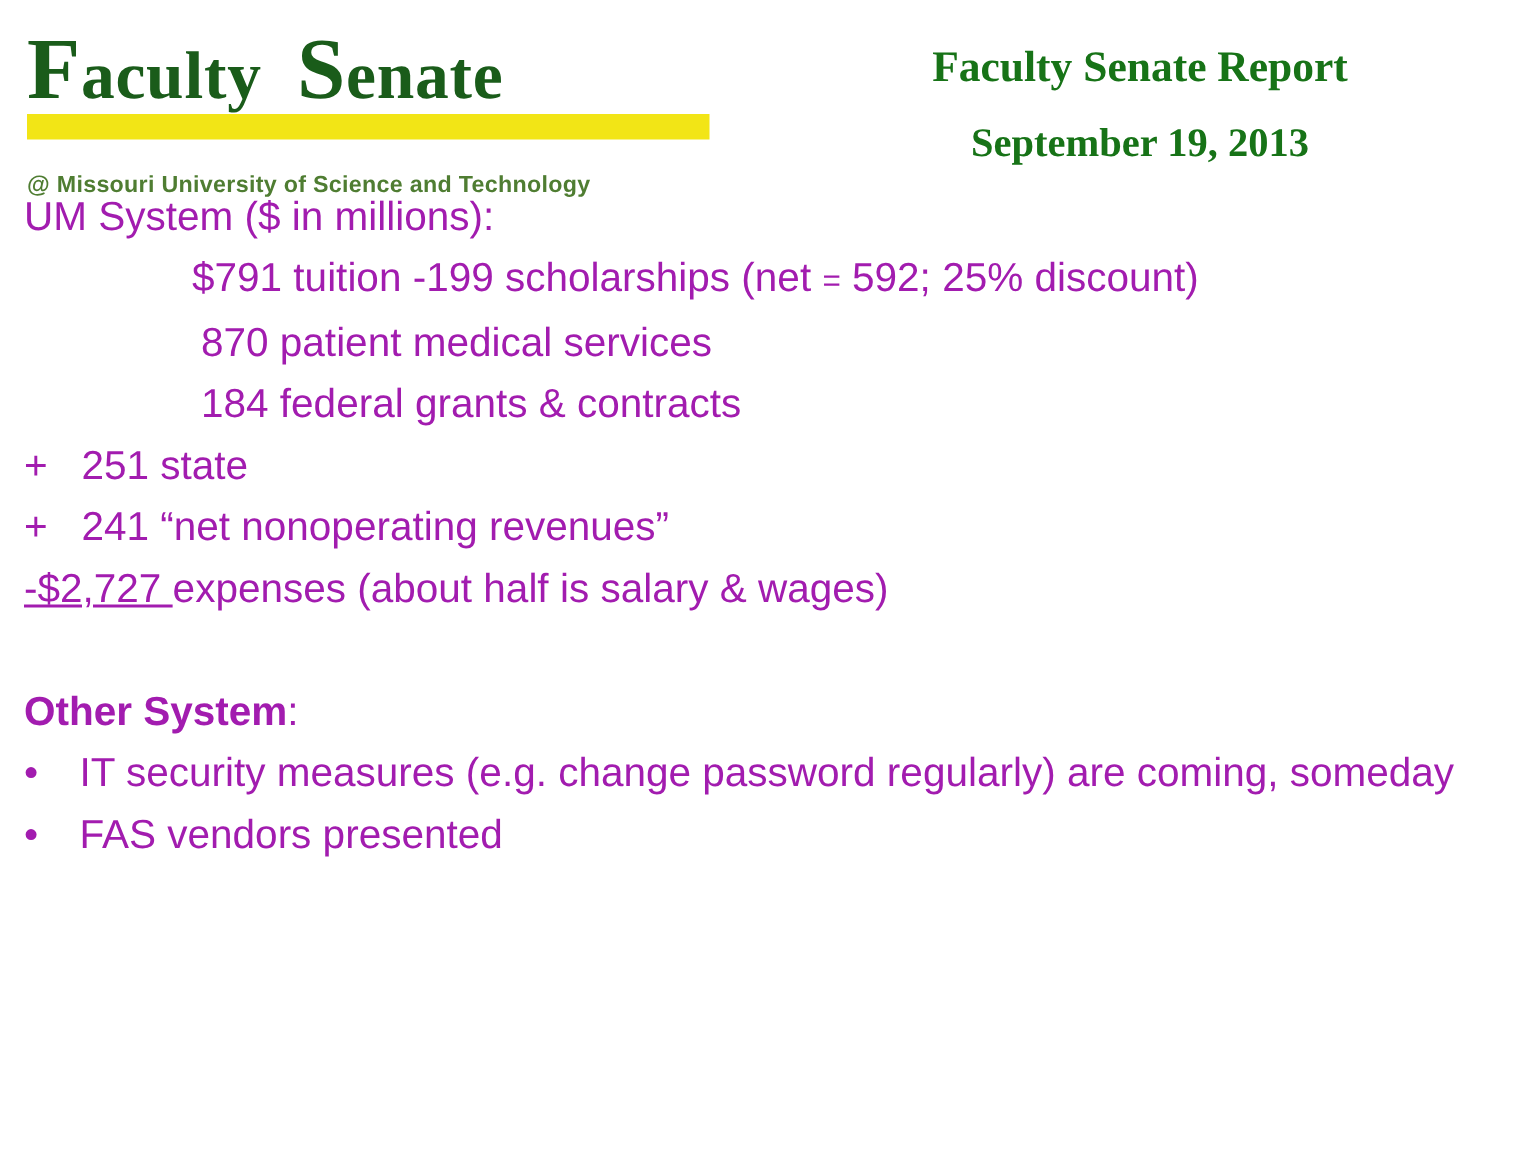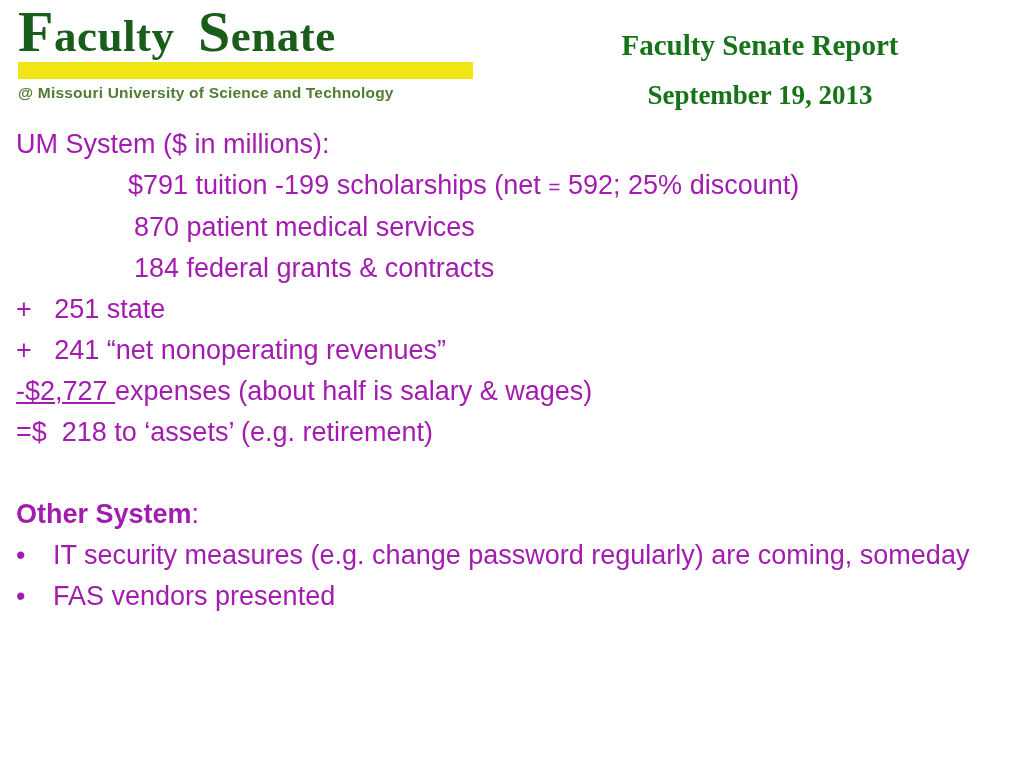--- a/index.html
+++ b/index.html
@@ -18,21 +18,21 @@
 
   
   .slide-header {
     position: relative;
     height: 118px;
   }
 
   .logo-block {
     position: absolute;
     left: 18px;
-    top: 8px;
+    top: 22px;
     width: 460px;
   }
   .logo-wordmark {
     font-family: "Liberation Serif", serif;
     font-weight: bold;
     color: #1a5c1a;
     font-size: 45px;
     line-height: 48px;
     letter-spacing: 0.5px;
     white-space: nowrap;
@@ -45,21 +45,21 @@
     width: 455px;
     height: 17px;
     background: #f2e516;
     margin-top: 2px;
   }
   .logo-sub {
     font-family: "Liberation Sans", sans-serif;
     font-weight: bold;
     font-size: 15.5px;
     color: #4f7d32;
-    margin-top: 5px;
+    margin-top: 22px;
     letter-spacing: 0.2px;
     white-space: nowrap;
   }
 
   .title-block {
     position: absolute;
     left: 520px;
     top: 28px;
     width: 480px;
     text-align: center;
@@ -147,21 +147,20 @@
 
   <div class="line indent1"><span>$791 tuition -199 scholarships (net </span><span class="small-eq">=</span><span> 592; 25% discount)</span></div>
 
   <div class="line indent2">870 patient medical services</div>
   <div class="line indent2">184 federal grants &amp; contracts</div>
   <div class="line">+   251 state</div>
   <div class="line">+   241 “net nonoperating revenues”</div>
 
   <div class="line"><span class="underline">-$2,727 </span><span>expenses (about half is salary &amp; wages)</span></div>
 
-  <div class="line">=$  218 to ‘assets’ (e.g. retirement)</div>
 
   <div class="blank"></div>
 
   <div class="line"><span class="bold">Other System</span><span>:</span></div>
 
   <div class="bullet-row">
     <span class="bullet-mark">•</span>
     <span class="bullet-text">IT security measures (e.g. change password regularly) are coming, someday</span>
   </div>
 

